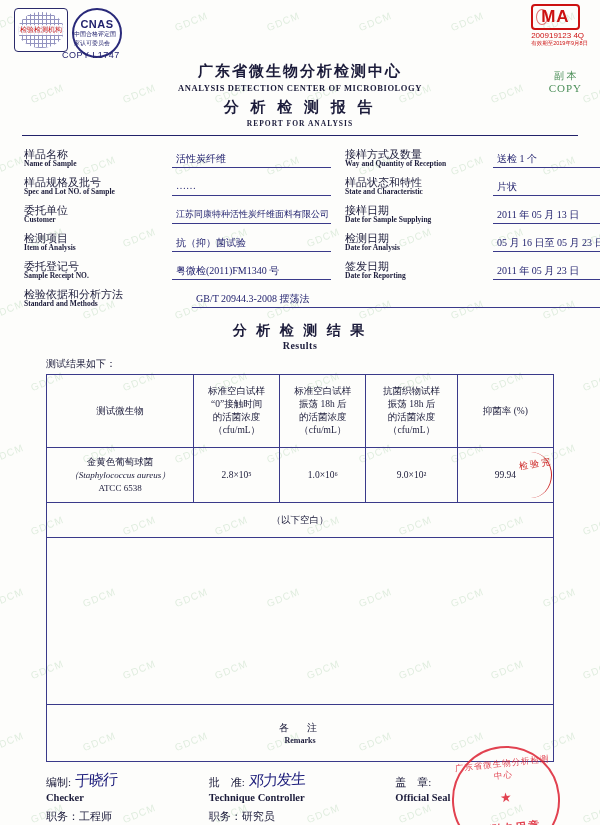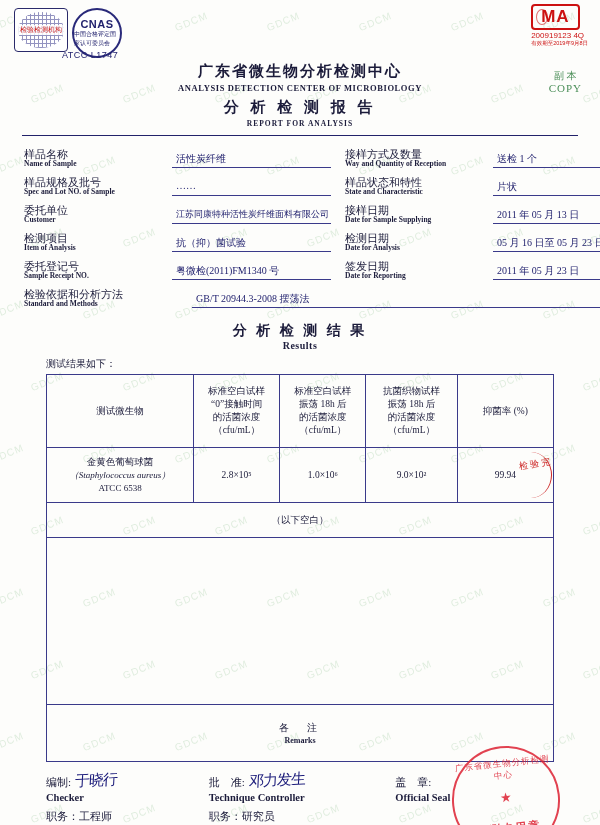--- a/index.html
+++ b/index.html
@@ -473,21 +473,21 @@
       <div class="cnas">
         <div class="cnas-badge">
           <div class="grid"></div>
           <span class="tag">检验检测机构</span>
         </div>
         <div class="cnas-round">
           <b>CNAS</b>
           <i>中国合格评定国家认可委员会</i>
         </div>
       </div>
-      <div class="cnas-text">ATCC L1747</div>
+      <div class="cnas-text">COPY L1747</div>
 
       <div class="cma">
         <div class="cma-box">MA</div>
         <div class="cma-no">200919123 4Q</div>
         <div class="cma-sub">有效期至2019年9月8日</div>
       </div>
     </div>
 
     <div class="titles">
       <div class="t-cn">广东省微生物分析检测中心</div>

